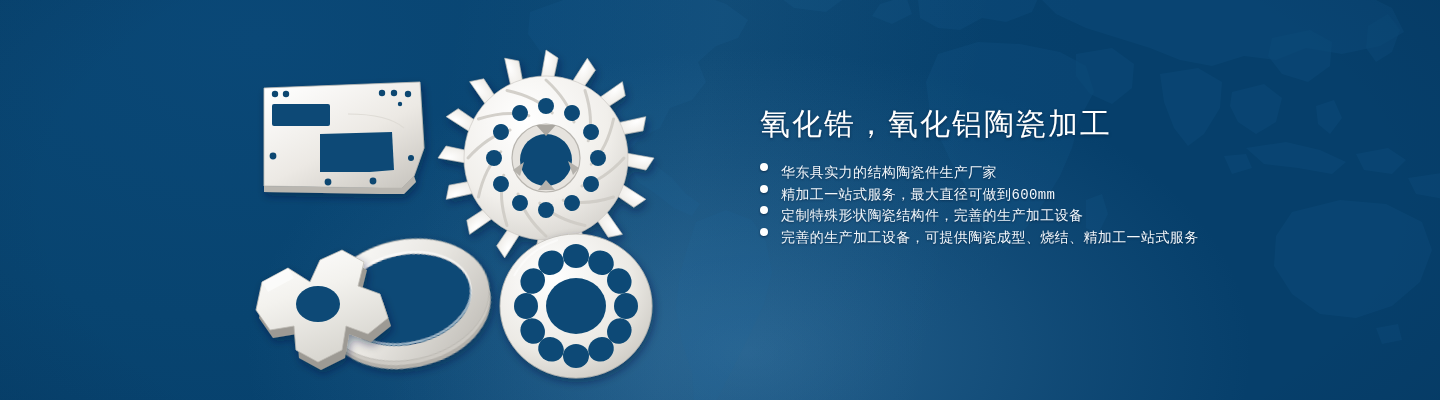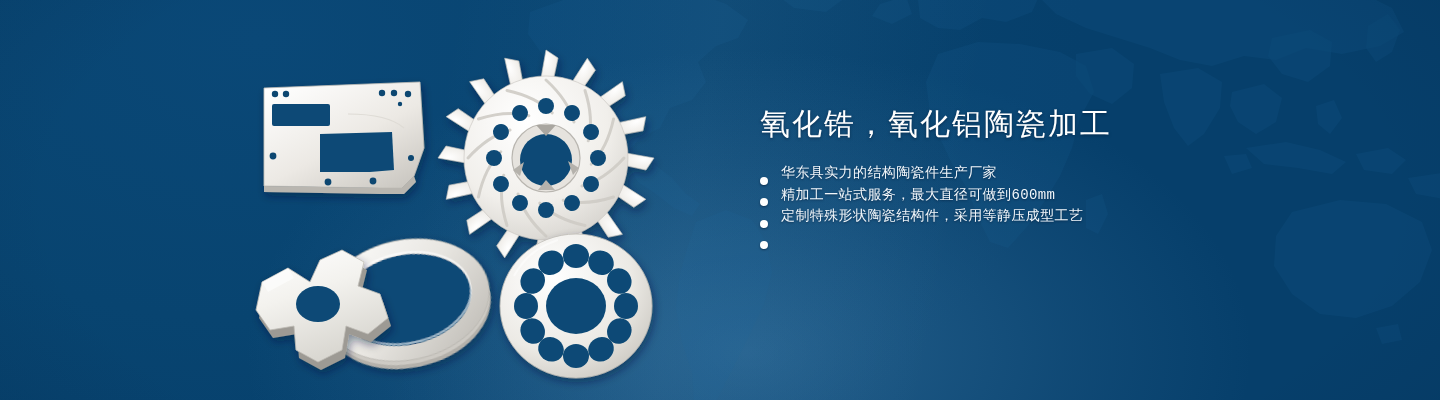--- a/index.html
+++ b/index.html
@@ -33,21 +33,21 @@
   .products svg{width:100%;height:100%;display:block;}
 
   
   .copy{position:absolute;left:760px;top:106px;width:560px;}
   .headline{
     color:#ffffff;font-size:30px;line-height:40px;font-weight:400;
     letter-spacing:2px;white-space:nowrap;
     text-shadow:0 1px 3px rgba(0,20,45,.55);
   }
   .bullets{margin-top:17px;}
-  .bullet{display:flex;align-items:flex-end;height:21.5px;}
+  .bullet{display:flex;align-items:flex-start;height:21.5px;}
   .dot{width:8px;height:8px;border-radius:50%;background:#ffffff;
        flex:0 0 8px;margin-right:13px;
        box-shadow:0 1px 2px rgba(0,15,35,.5);}
   .btext{color:#f2f7fb;font-size:14px;line-height:21.5px;letter-spacing:.4px;
     white-space:nowrap;text-shadow:0 1px 2px rgba(0,20,45,.5);}
 </style>
 </head>
 <body>
 
 <div id="banner">
@@ -274,21 +274,22 @@
       <div class="bullet">
         <span class="dot"></span>
         <span class="btext">华东具实力的结构陶瓷件生产厂家</span>
       </div>
       <div class="bullet">
         <span class="dot"></span>
         <span class="btext">精加工一站式服务，最大直径可做到600mm</span>
       </div>
       <div class="bullet">
         <span class="dot"></span>
-        <span class="btext">定制特殊形状陶瓷结构件，采用等静压成型工艺</span>
-      </div>
-      <div class="bullet">
-        <span class="dot"></span>
+        <span class="btext">定制特殊形状陶瓷结构件，完善的生产加工设备</span>
+      </div>
+      <div class="bullet">
+        <span class="dot"></span>
+        <span class="btext">完善的生产加工设备，可提供陶瓷成型、烧结、精加工一站式服务</span>
       </div>
     </div>
   </div>
 
 </div>
 
 </body></html>

